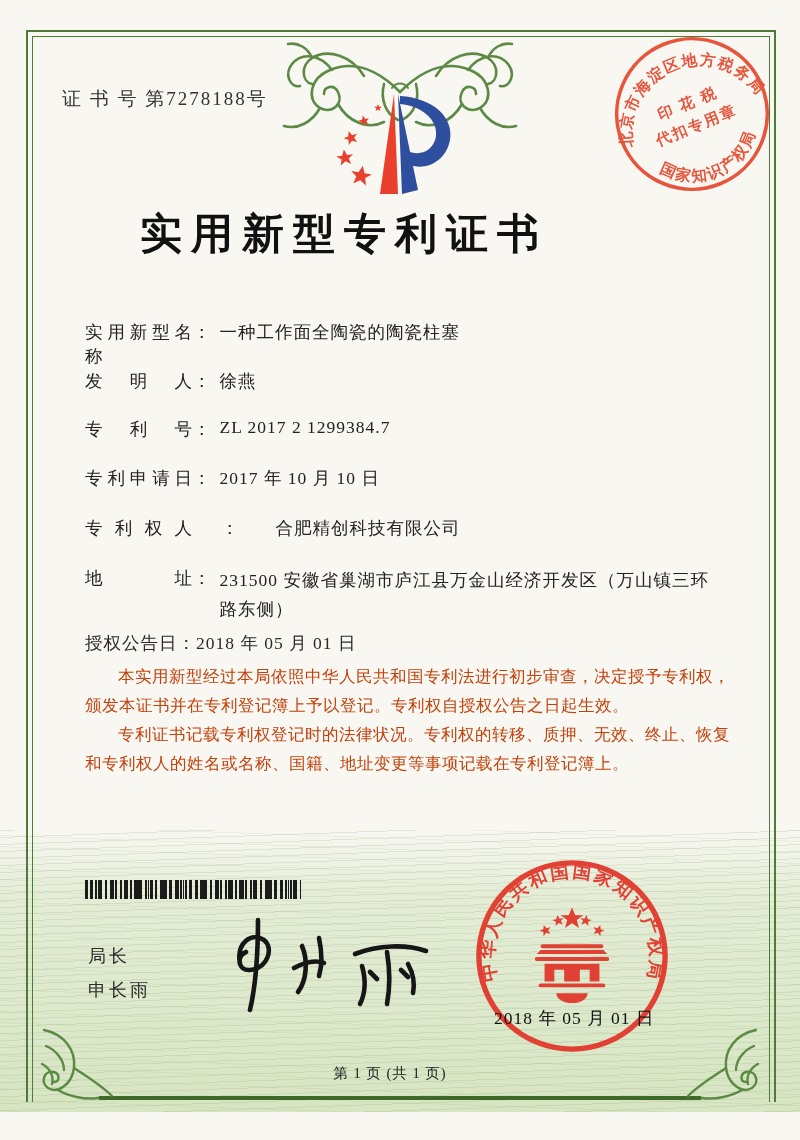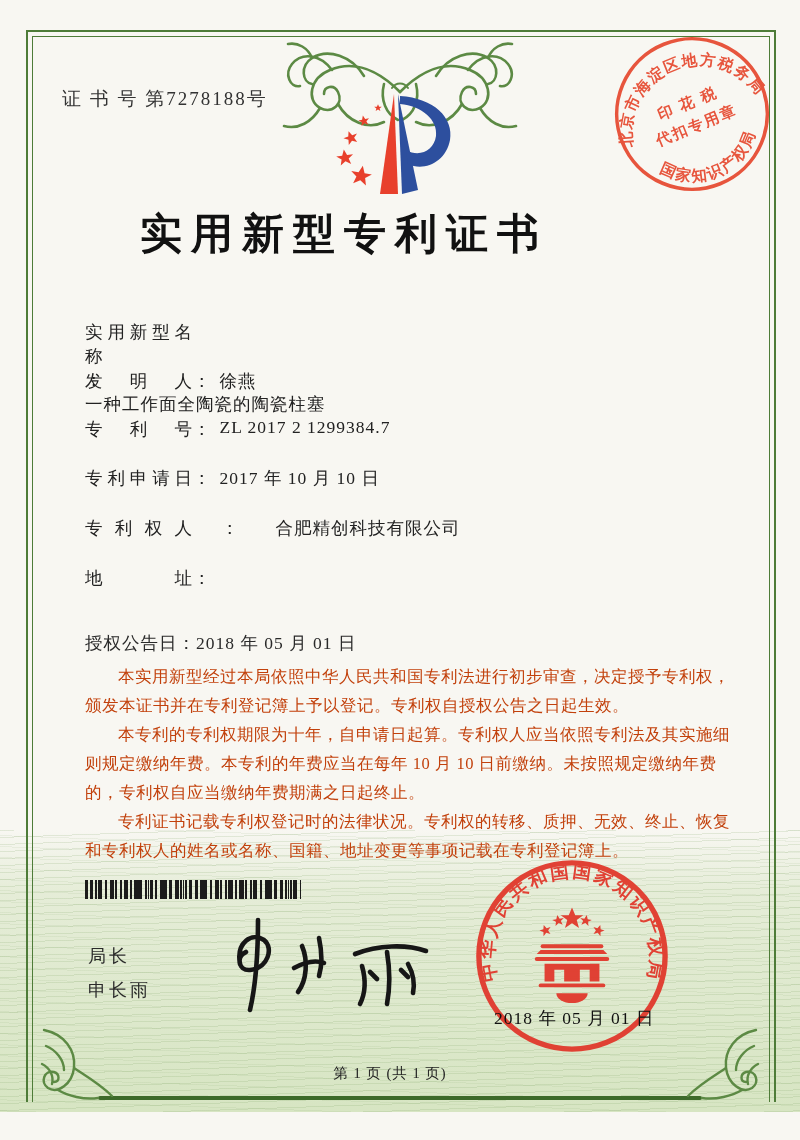--- a/index.html
+++ b/index.html
@@ -32,21 +32,21 @@
     font-size:42px;font-weight:bold;letter-spacing:9px;color:#111;z-index:3;}
   
   #tax-stamp{position:absolute;left:606px;top:28px;width:172px;height:172px;z-index:4;
     transform:rotate(-22deg);opacity:.92;}
   
   .row{position:absolute;left:85px;font-size:17.5px;letter-spacing:1px;color:#222;z-index:3;
     display:flex;align-items:flex-start;}
   .flabel{display:inline-block;width:108px;text-align:justify;text-align-last:justify;}
   .colon{display:inline-block;margin-right:8px;}
   .fvalue{display:inline-block;}
-  #row-0{top:320px;flex-direction:column;} #row-1{top:369px;} #row-2{top:417px;}
+  #row-0{top:320px;} #row-1{top:369px;} #row-2{top:417px;}
   #row-3{top:466px;} #row-4{top:516px;gap:28px;} #row-5{top:566px;}
   #row-5 .fvalue{width:492px;line-height:29px;}
   #grant-row{position:absolute;left:85px;top:631px;width:650px;font-size:17.5px;
     letter-spacing:1px;z-index:3;display:flex;}
   #grant-right{position:absolute;left:370px;top:0;}
   
   #paras{position:absolute;left:85px;top:662px;width:650px;z-index:3;}
   #paras p{margin:0;text-indent:2em;font-size:16.5px;line-height:29px;letter-spacing:.5px;color:#c2410c;}
   
   #barcode{position:absolute;left:85px;top:880px;width:216px;height:19px;z-index:3;
@@ -176,31 +176,31 @@
     <span class="fvalue">2017 年 10 月 10 日</span>
   </div>
   <div class="row" id="row-4">
     <span class="flabel">专利权人</span>
     <span class="colon">：</span>
     <span class="fvalue">合肥精创科技有限公司</span>
   </div>
   <div class="row" id="row-5">
     <span class="flabel">地址</span>
     <span class="colon">：</span>
+    <span class="fvalue">231500 安徽省巢湖市庐江县万金山经济开发区（万山镇三环路东侧）</span>
   </div>
 
   <div id="grant-row">
     <div>
       <span>授权公告日</span><span>：</span><span>2018 年 05 月 01 日</span>
     </div>
   </div>
 
   <div id="paras">
     <p>本实用新型经过本局依照中华人民共和国专利法进行初步审查，决定授予专利权，颁发本证书并在专利登记簿上予以登记。专利权自授权公告之日起生效。</p>
-    <p>本专利的专利权期限为十年，自申请日起算。专利权人应当依照专利法及其实施细则规定缴纳年费。本专利的年费应当在每年 10 月 10 日前缴纳。未按照规定缴纳年费的，专利权自应当缴纳年费期满之日起终止。</p>
     <p>专利证书记载专利权登记时的法律状况。专利权的转移、质押、无效、终止、恢复和专利权人的姓名或名称、国籍、地址变更等事项记载在专利登记簿上。</p>
   </div>
 
   <div id="barcode"></div>
 
   <div id="commissioner-title">局长</div>
   <div id="commissioner-name">申长雨</div>
 
   <svg id="signature" viewBox="0 0 230 105">
     <g fill="none" stroke="#161616" stroke-width="4.6" stroke-linecap="round" stroke-linejoin="round">

